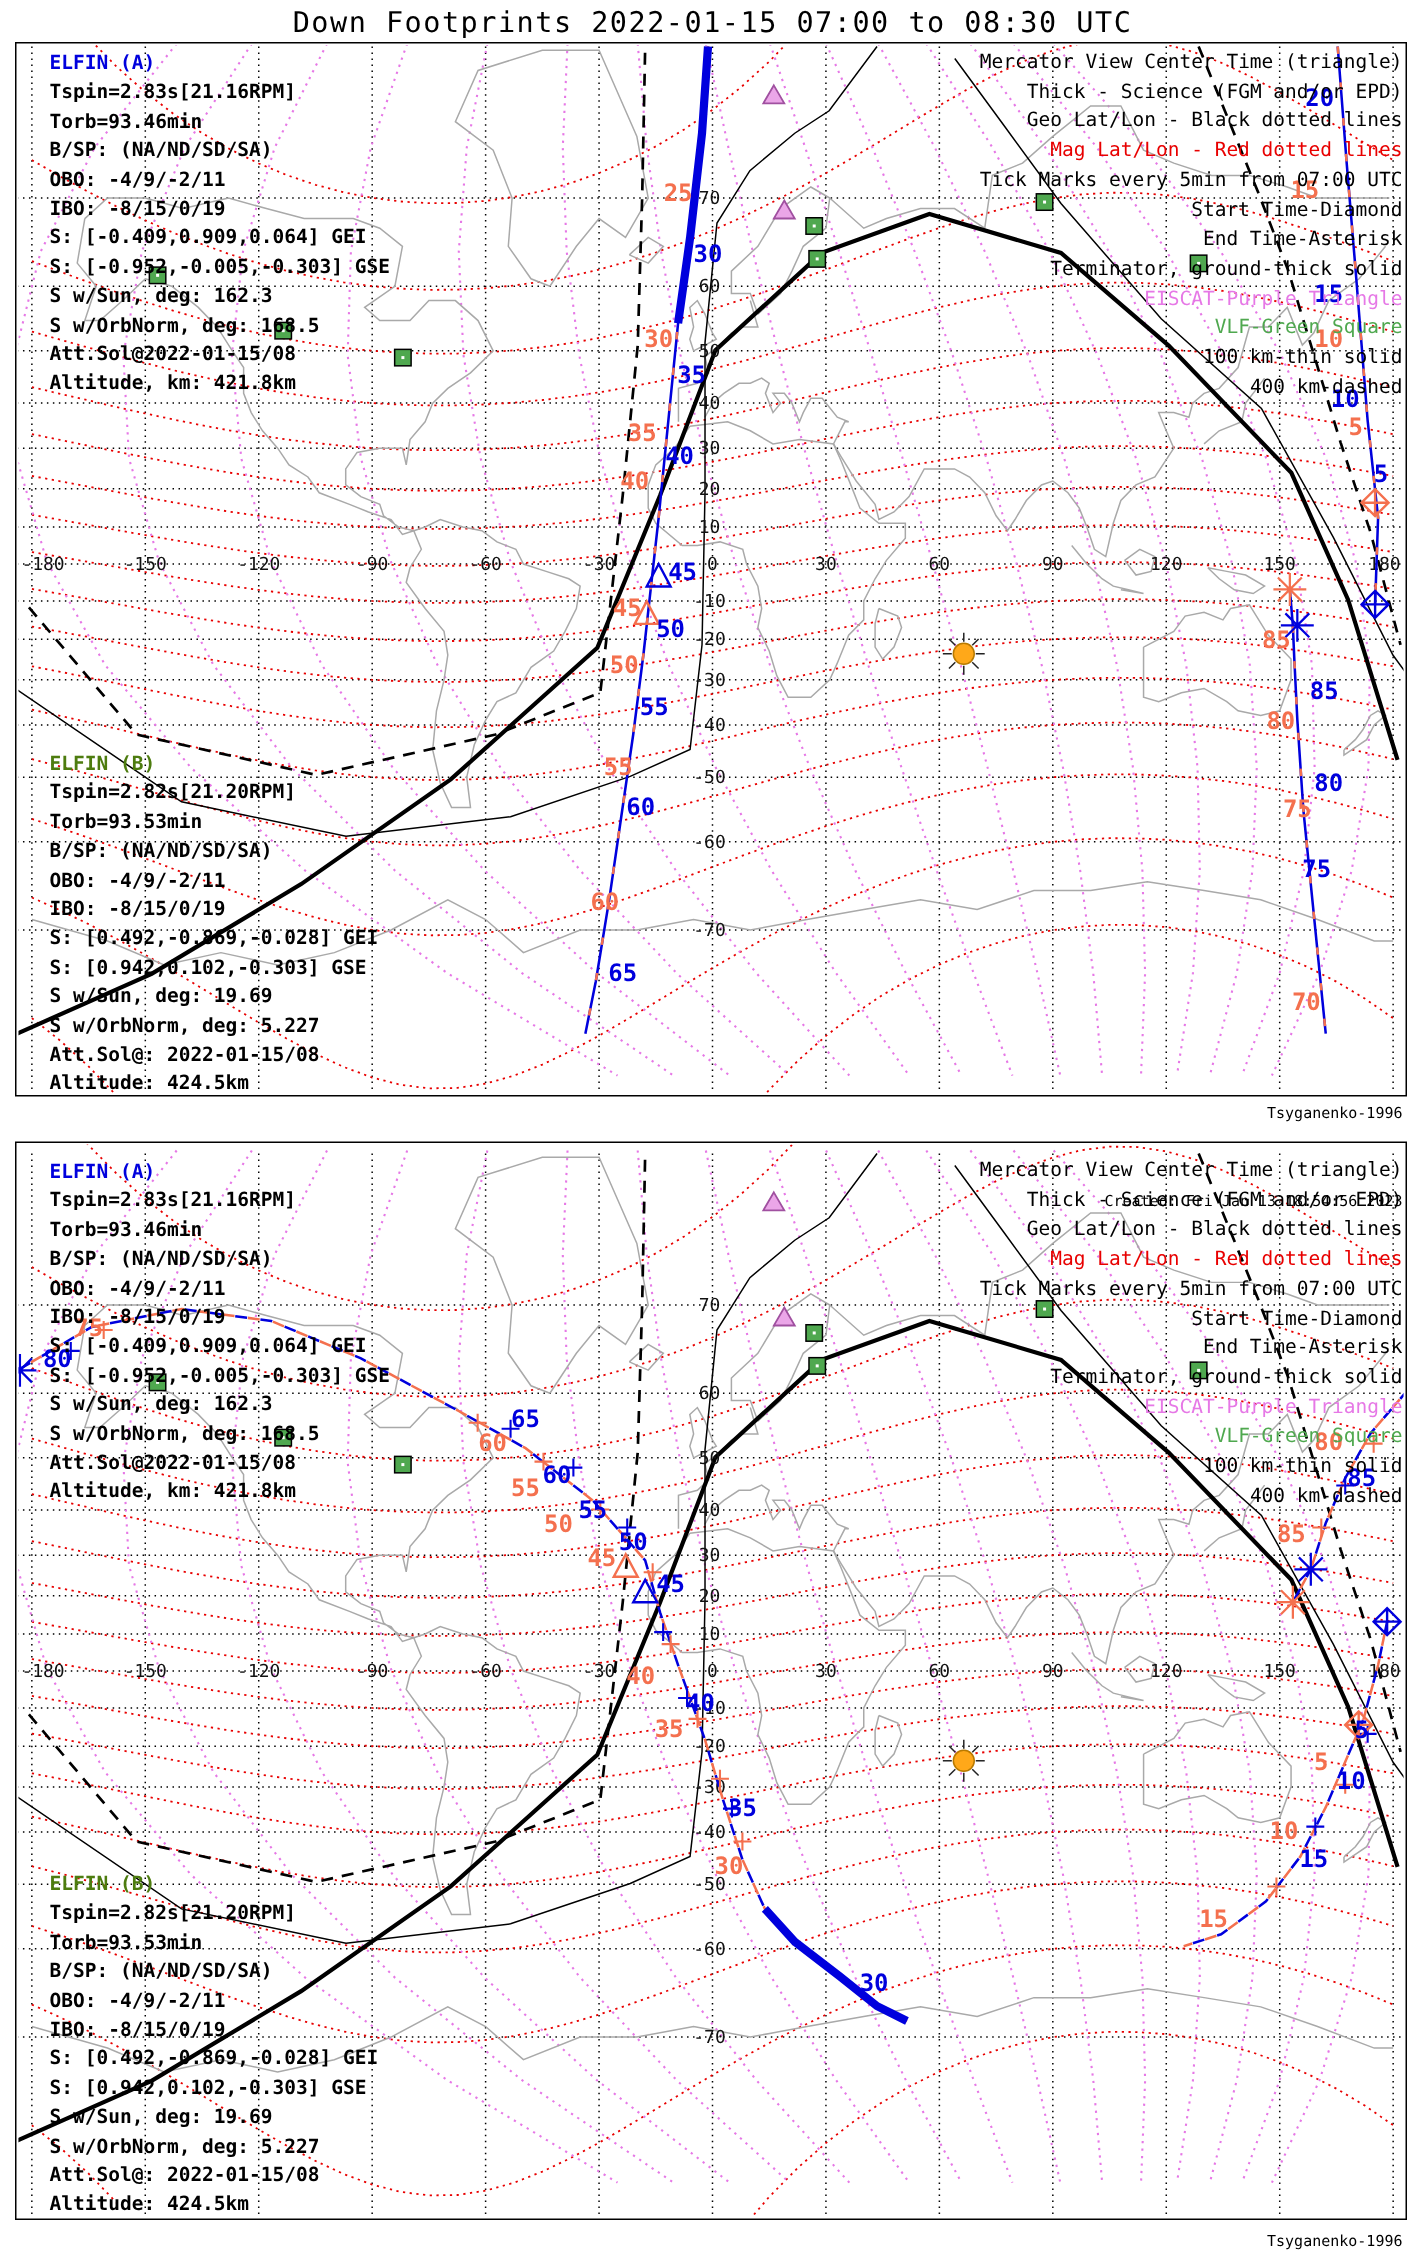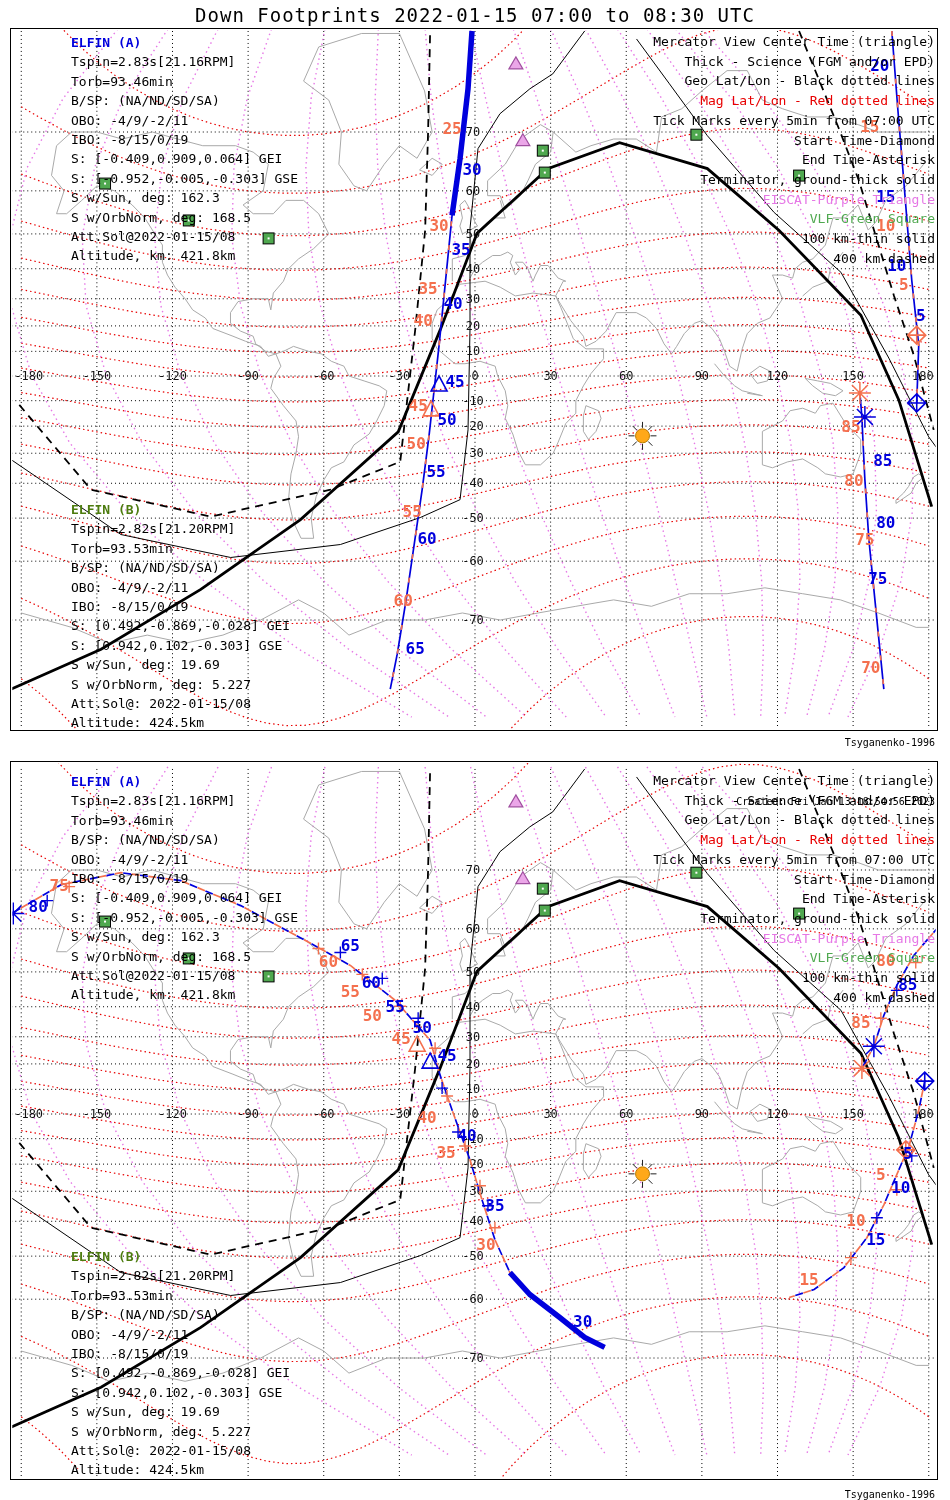--- a/index.html
+++ b/index.html
@@ -3,22 +3,22 @@
 <meta charset="utf-8">
 <style>
   html,body{margin:0;padding:0;background:#fff;}
   .page{position:relative;width:950px;height:1500px;background:#fff;overflow:hidden;
         font-family:"DejaVu Sans Mono","Liberation Mono",monospace;color:#000;}
   .panel{position:absolute;left:0;width:950px;}
   .panel-title{position:absolute;left:0;width:950px;text-align:center;
                font-size:19px;letter-spacing:1px;color:#000;white-space:pre;}
   .map-box{position:absolute;left:10px;width:928px;border:1.5px solid #000;box-sizing:border-box;}
   .map-svg{position:absolute;left:0;top:0;width:100%;height:100%;display:block;}
-  .info-block{position:absolute;font-size:13px;line-height:19.4px;white-space:pre;z-index:5;margin-left:38px;}
-  .info-line{white-space:pre;}
+  .info-block{position:absolute;font-size:13px;line-height:19.4px;white-space:pre;z-index:5;}
+  .info-line{white-space:pre;font-weight:bold;}
   .hdr-a{color:#0000dd;font-weight:bold;}
   .hdr-b{color:#4d7c0f;font-weight:bold;}
   .legend-block{position:absolute;text-align:right;font-size:13px;line-height:19.7px;white-space:pre;z-index:5;margin-left:44px;}
   .credit{position:absolute;text-align:right;font-size:10px;line-height:19.5px;white-space:pre;z-index:5;}
   svg text{font-family:"DejaVu Sans Mono","Liberation Mono",monospace;}
   .gridlab{font-size:12px;fill:#111;}
   .tracklab{font-size:16px;font-weight:bold;}
 </style>
 </head>
 <body>

